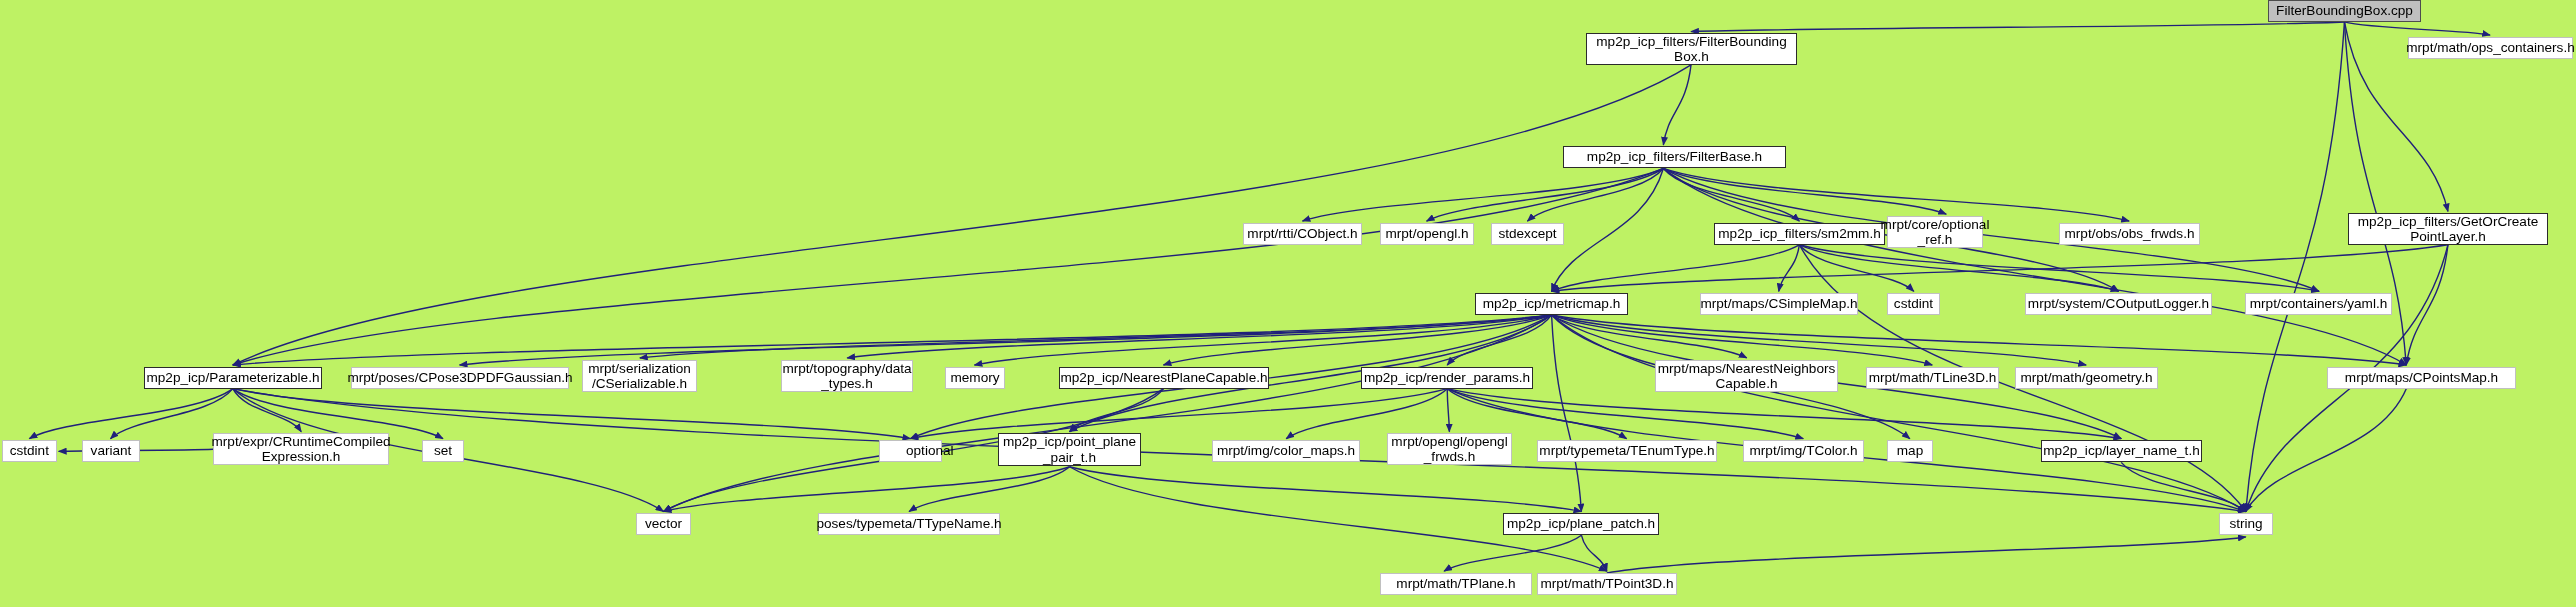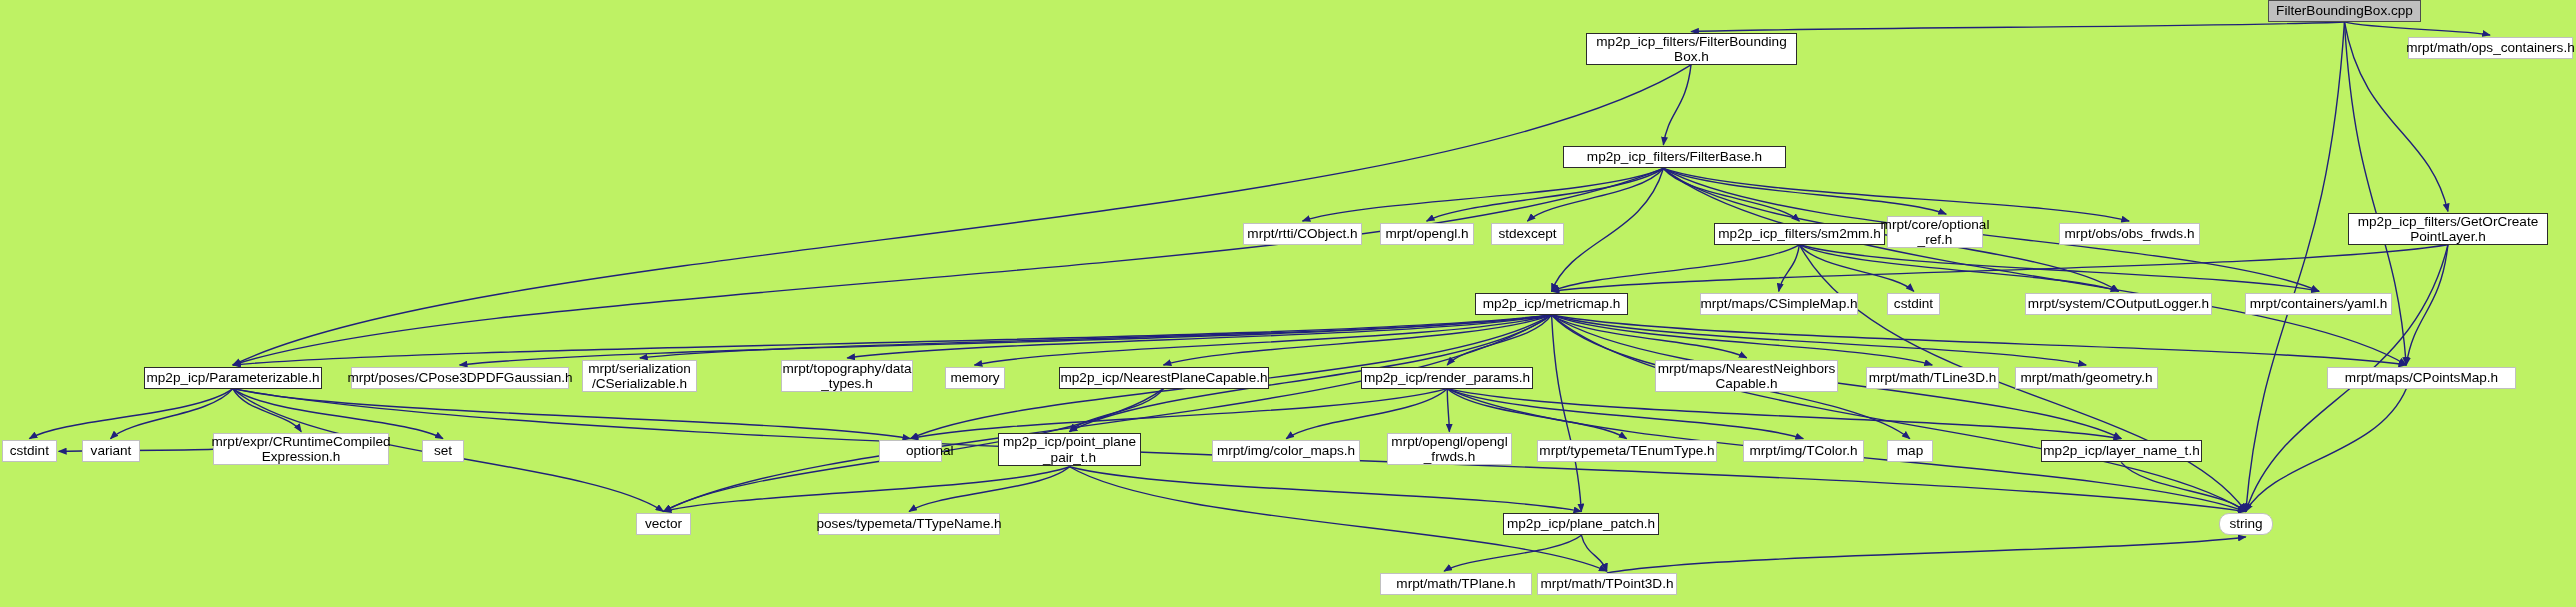--- a/index.html
+++ b/index.html
@@ -142,18 +142,18 @@
       <div class="node" style="left: 1212px; top: 440px; width: 148px; height: 22px;">mrpt/img/color_maps.h</div>
       <div class="node" style="left: 1387px; top: 433px; width: 125px; height: 32px;">mrpt/opengl/opengl
 _frwds.h</div>
       <div class="node" style="left: 1537px; top: 440px; width: 180px; height: 22px;">mrpt/typemeta/TEnumType.h</div>
       <div class="node" style="left: 1743px; top: 440px; width: 121px; height: 22px;">mrpt/img/TColor.h</div>
       <div class="node" style="left: 1887px; top: 440px; width: 46px; height: 22px;">map</div>
       <div class="node strong" style="left: 2041px; top: 440px; width: 161px; height: 22px;">mp2p_icp/layer_name_t.h</div>
       <div class="node" style="left: 636px; top: 513px; width: 55px; height: 22px;">vector</div>
       <div class="node" style="left: 818px; top: 513px; width: 182px; height: 22px;">poses/typemeta/TTypeName.h</div>
       <div class="node strong" style="left: 1503px; top: 513px; width: 156px; height: 22px;">mp2p_icp/plane_patch.h</div>
-      <div class="node" style="left: 2219px; top: 513px; width: 54px; height: 22px; border-radius: 10px;">string</div>
+      <div class="node" style="left: 2219px; top: 513px; width: 54px; height: 22px;">string</div>
       <div class="node" style="left: 1380px; top: 573px; width: 152px; height: 22px;">mrpt/math/TPlane.h</div>
       <div class="node" style="left: 1537px; top: 573px; width: 140px; height: 22px;">mrpt/math/TPoint3D.h</div>
     </div>
 </div>
 
 
 </body></html>

